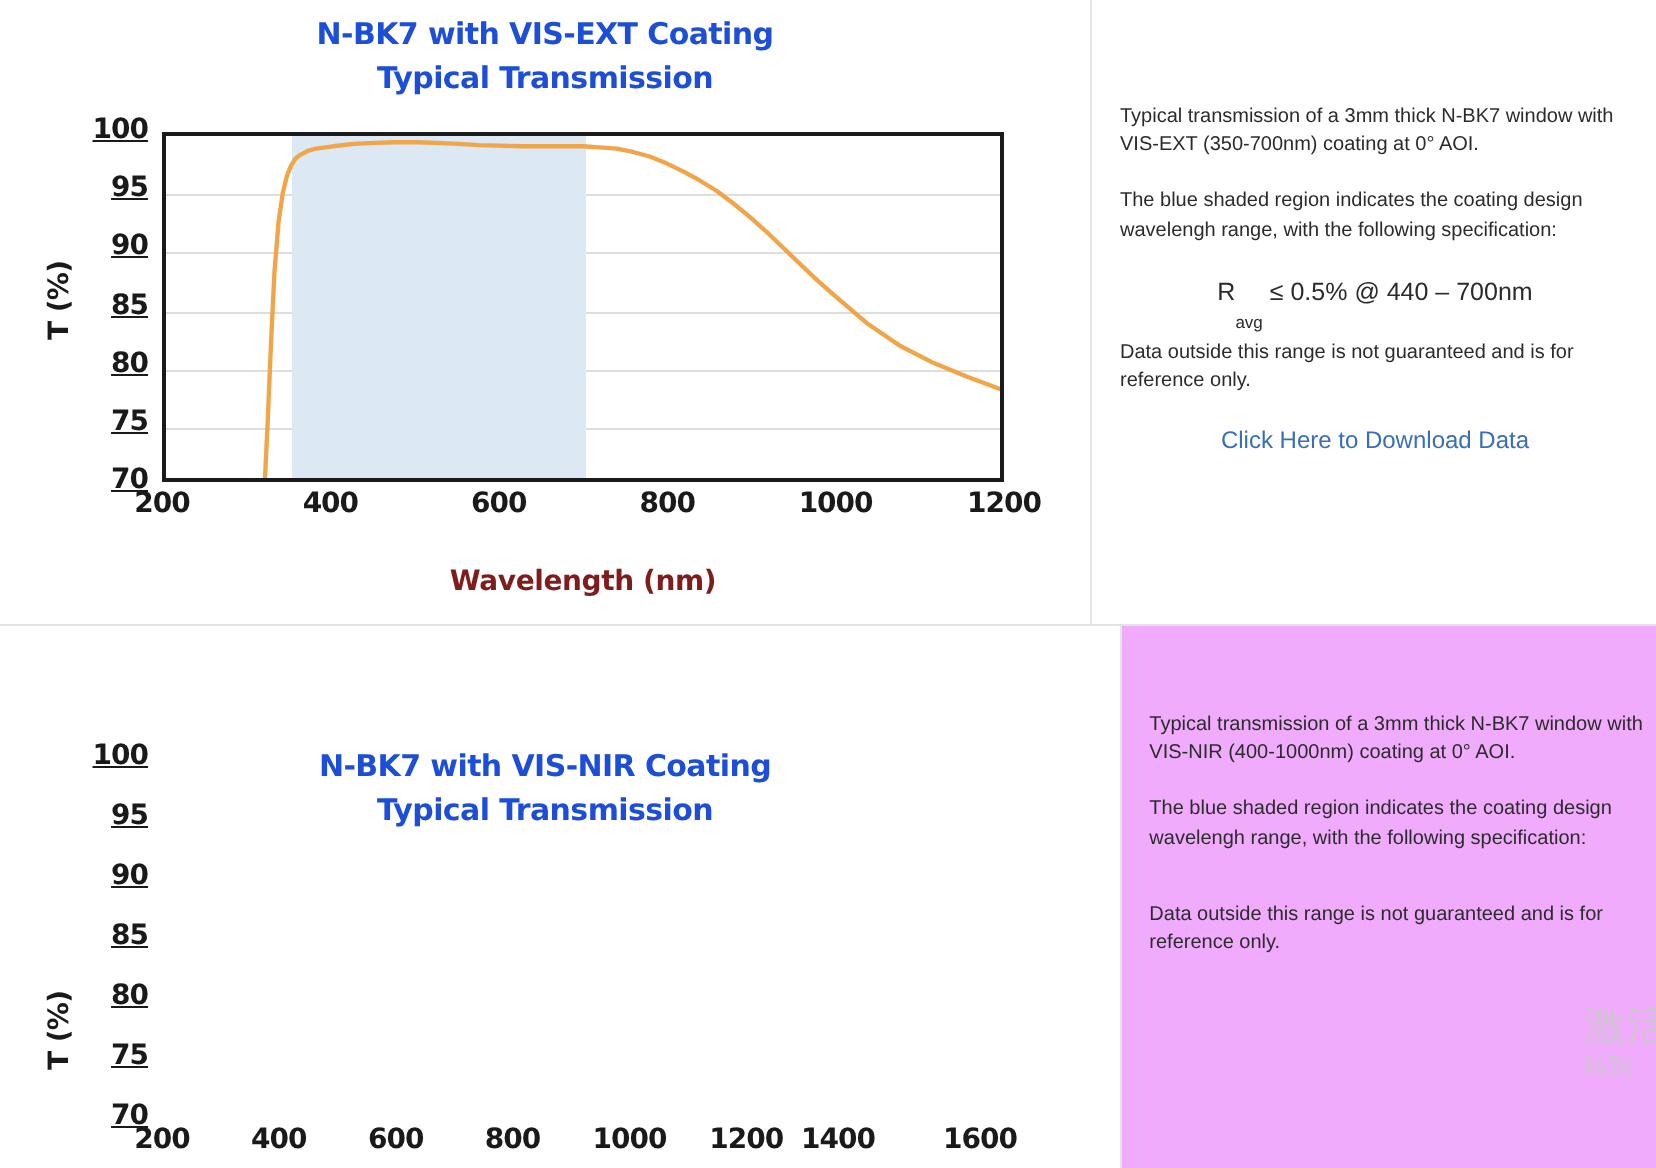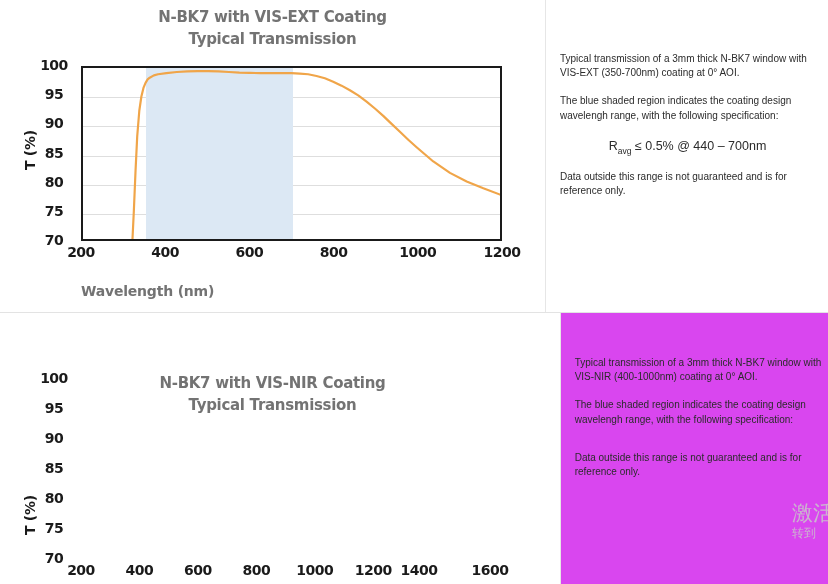--- a/index.html
+++ b/index.html
@@ -17,28 +17,28 @@
   .panel.top    { top: 0;   height: 312px; background:#ffffff; }
   .panel.bottom { top: 312px; height: 272px; background:#ffffff; }
   .panel.bottom::after{
     content:""; position:absolute; left:0; top:0; width:828px; height:1px;
     background:#e3e3e3;
   }
   .chart-col { position: relative; width: 545px; height: 100%; background:#fff; }
   .text-col  { position: relative; width: 283px; height: 100%;
                border-left: 1px solid #e6e6e6; }
   .panel.top .text-col    { background:#ffffff; }
-  .panel.bottom .text-col { background:#d946ef;margin-left:43px; }
+  .panel.bottom .text-col { background:#f0abfc;margin-left:43px; }
   .panel.bottom .chart-col{ background:#ffffff;margin-top:48px; }
 
   
   .chart-title {
     position:absolute; left:0; width:545px; text-align:center;
     font-family:"DejaVu Sans", sans-serif;
-    font-weight:700; font-size:15px; color:#737373;
+    font-weight:700; font-size:15px; color:#1d4ed8;
     letter-spacing:-0.3px; line-height:1.48;
   }
   .panel.top    .chart-title { top: 6px; }
   .panel.bottom .chart-title { top: 12px; }
 
   
   .plot {
     position:absolute;
     border:2px solid #1a1a1a;
     background:#ffffff;
@@ -50,34 +50,34 @@
   .band { position:absolute; top:0; bottom:0; background:#dcE8f4; }
   .curve { position:absolute; left:0; top:0; width:100%; height:100%; }
 
   
   .ytick, .xtick {
     position:absolute;
     font-family:"DejaVu Sans", sans-serif;
     font-weight:700; font-size:14px; color:#1a1a1a;
     letter-spacing:-0.5px; white-space:nowrap;
   }
-  .ytick { text-align:center; }
+  .ytick { text-align:right;text-decoration:underline; }
   .xtick { text-align:center; }
 
   .axis-title-y {
     position:absolute;
     font-family:"DejaVu Sans", sans-serif;
     font-weight:700; font-size:14px; color:#1a1a1a;
     transform: rotate(-90deg); transform-origin: left top;
     white-space:nowrap; letter-spacing:-0.3px;
   }
   .axis-title-x {
-    position:absolute; 
-    font-family:"DejaVu Sans", sans-serif;
-    font-weight:700; font-size:14px; color:#737373;
+    position:absolute; text-align:center;
+    font-family:"DejaVu Sans", sans-serif;
+    font-weight:700; font-size:14px; color:#7f1d1d;
     letter-spacing:-0.2px; white-space:nowrap;
   }
 
   
   .side-body { position:absolute; left:0; width:283px; padding:0 14px; }
   .panel.top .side-body    { top: 52px; }
   .panel.bottom .side-body { top: 356px; }
   .panel.bottom .side-body { top: 44px; }
 
   .side-p {
@@ -90,21 +90,21 @@
   }
   .spec-line {
     margin: 0;
     text-align:center;
     font-family:"Liberation Sans", sans-serif;
     font-size:12.5px;
     line-height:1.55;
     color:#2b2b2b;
   }
   .spec-block { margin: 0 0 14px 0; }
-  .spec-line sub { font-size:8.5px; vertical-align: baseline; position:relative; top:4px; }
+  .spec-line sub { font-size:8.5px; vertical-align: baseline; position:relative; top:14px; }
   .dl-link {
     display:block; text-align:center;
     font-family:"Liberation Sans", sans-serif;
     font-size:12px; color:#3a6fb5; text-decoration:none;
     cursor:pointer;
   }
   .gap-pre-last { height: 10px; }
 
   
   .watermark {
@@ -147,20 +147,21 @@
     </div>
 
     <div class="text-col">
       <div class="side-body">
         <p class="side-p">Typical transmission of a 3mm thick N-BK7 window with VIS-EXT (350-700nm) coating at 0° AOI.</p>
         <p class="side-p">The blue shaded region indicates the coating design wavelengh range, with the following specification:</p>
         <div class="spec-block" id="specs1">
             <p class="spec-line"><span>R</span><sub>avg</sub><span> ≤ 0.5% @ 440 – 700nm</span></p>
           </div>
         <p class="side-p">Data outside this range is not guaranteed and is for reference only.</p>
+        <a class="dl-link" href="#">Click Here to Download Data</a>
       </div>
     </div>
   </div>
 
   <div class="panel bottom">
 
     <div class="chart-col">
       <div class="chart-title">
         <div>N-BK7 with VIS-NIR Coating</div>
         <div>Typical Transmission</div>

